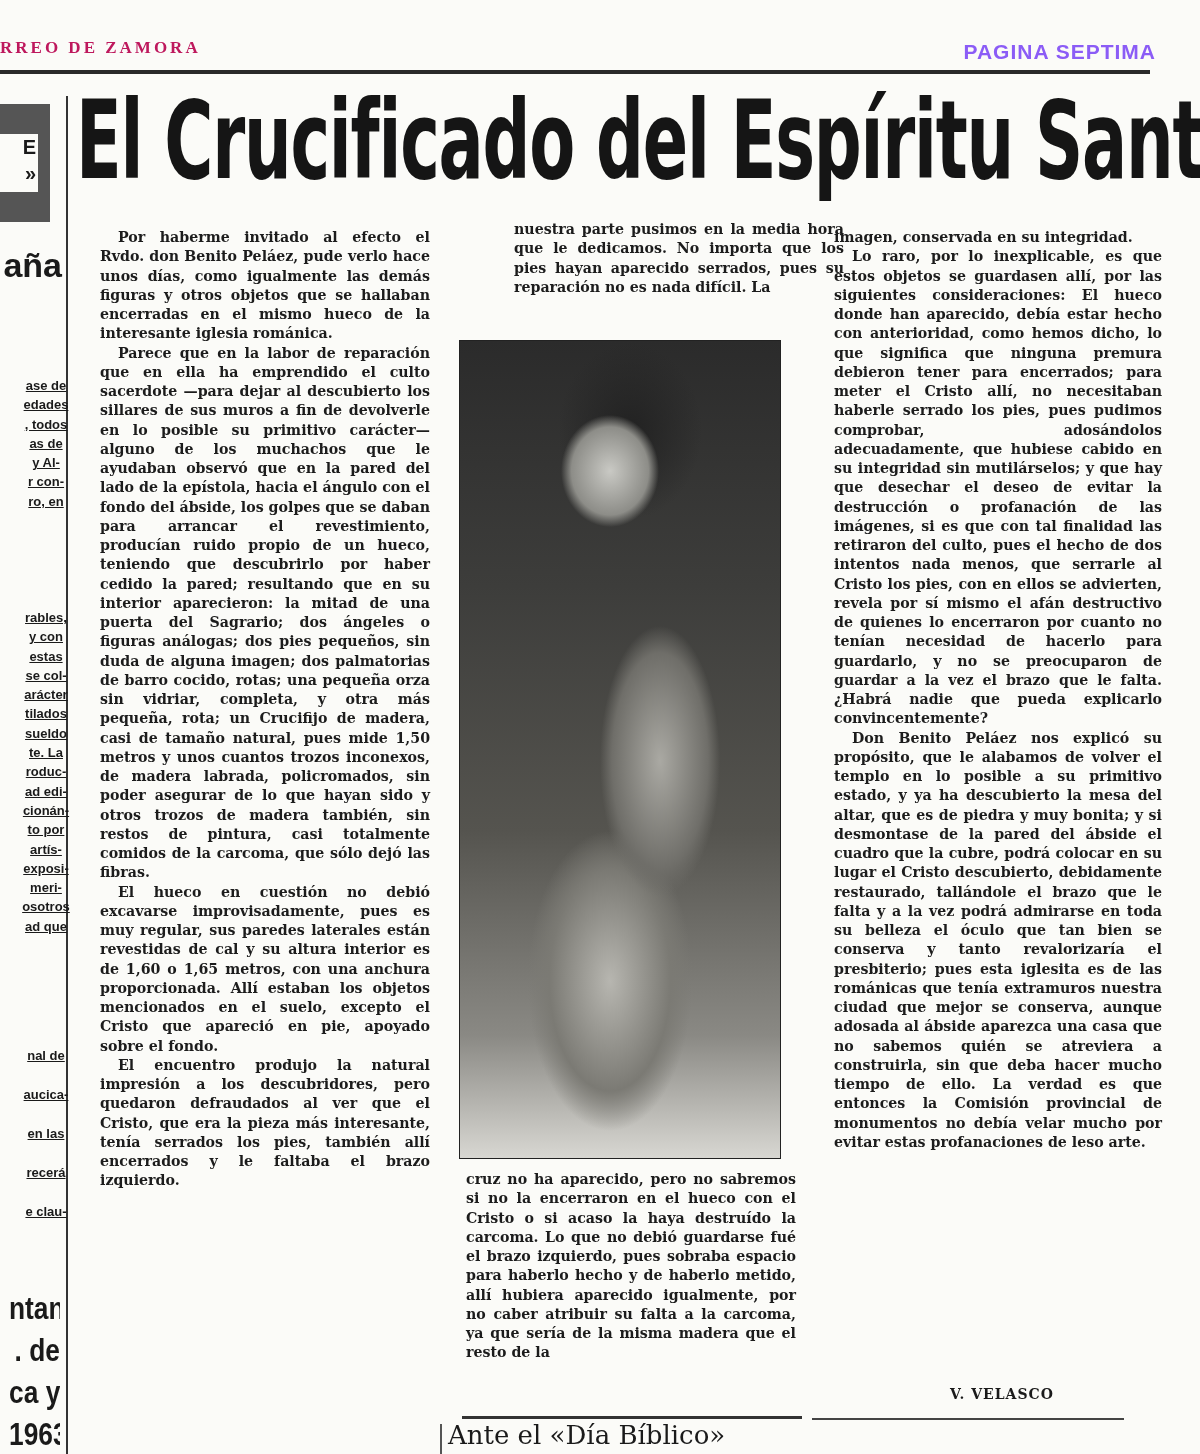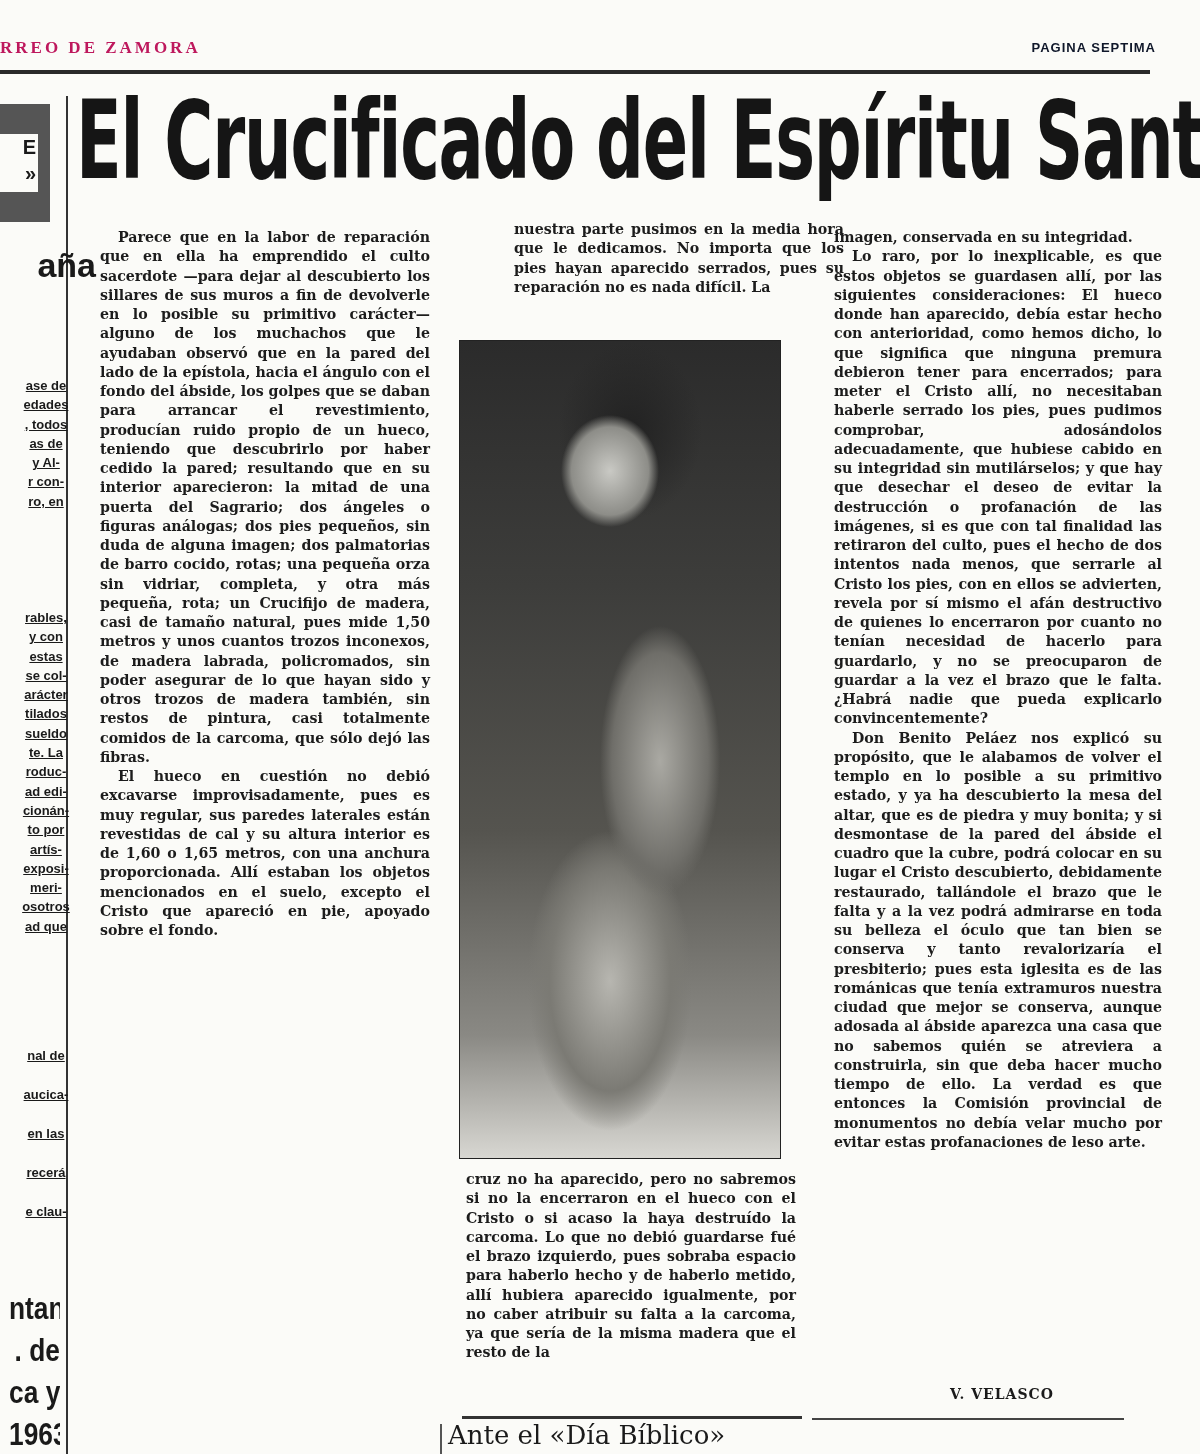--- a/index.html
+++ b/index.html
@@ -1,25 +1,25 @@
 <!DOCTYPE html>
 <html><head>
 <meta charset="utf-8">
 <style>
   html,body{margin:0;padding:0;}
   body{width:1200px;height:1454px;background:#fbfbf8;color:#1a1a1a;position:relative;overflow:hidden;font-family:"DejaVu Serif","Liberation Serif",serif;}
   .masthead{position:absolute;top:36px;left:0;width:1200px;height:30px;}
   .mh-left{position:absolute;left:0;top:2px;font-family:"Liberation Serif",serif;font-weight:bold;font-size:17px;letter-spacing:3px;color:#be185d;}
-  .mh-right{position:absolute;right:44px;top:4px;font-family:"Liberation Sans",sans-serif;font-weight:bold;font-size:13px;letter-spacing:1px;color:#0f172a;}
+  .mh-right{position:absolute;right:44px;top:4px;font-family:"Liberation Sans",sans-serif;font-weight:bold;font-size:21px;letter-spacing:1px;color:#8b5cf6;}
   .rule-top{position:absolute;top:70px;left:0;width:1150px;height:4px;background:#2a2a2a;}
   .vrule{position:absolute;left:66px;top:96px;width:2px;height:1358px;background:#333;}
   .left-frag{position:absolute;left:0;top:96px;width:64px;}
   .badge{position:absolute;left:0;top:8px;width:50px;height:118px;background:#555;}
   .badge-inner{position:absolute;left:0;top:30px;width:36px;height:58px;background:#fbfbf8;font-family:"Liberation Sans",sans-serif;font-weight:bold;font-size:20px;line-height:26px;text-align:right;padding-right:2px;}
-  .frag-title{position:absolute;left:0;width:62px;text-align:right;font-family:"Liberation Sans",sans-serif;font-weight:bold;font-size:34px;margin-left:34px;}
+  .frag-title{position:absolute;left:0;width:62px;text-align:right;font-family:"Liberation Sans",sans-serif;font-weight:bold;font-size:34px;}
   .frag-lines{position:absolute;left:16px;width:60px;text-align:center;font-family:"Liberation Sans",sans-serif;font-weight:bold;font-size:13px;line-height:19.3px;white-space:nowrap;overflow:hidden;direction:rtl;text-decoration:underline;}
   .frag-lines div{direction:ltr;unicode-bidi:bidi-override;}
   .frag-head{position:absolute;left:0;width:60px;text-align:right;font-family:"Liberation Sans",sans-serif;font-weight:bold;font-size:31px;line-height:42px;white-space:nowrap;overflow:hidden;direction:rtl;transform:scaleX(0.85);transform-origin:right;}
   .frag-head div{direction:ltr;unicode-bidi:bidi-override;}
   .headline{position:absolute;left:76px;top:86px;width:1090px;height:110px;font-family:"DejaVu Sans",sans-serif;font-weight:bold;font-size:108px;line-height:110px;letter-spacing:-2px;white-space:nowrap;transform:scaleX(0.62);transform-origin:left top;color:#151515;}
   .col{position:absolute;font-family:"DejaVu Serif",serif;font-weight:bold;font-size:14.2px;line-height:19.25px;text-align:justify;color:#1c1c1c;}
   .col p{margin:0;text-indent:18px;}
   .col p.cont{text-indent:0;}
   .col1{left:100px;top:228px;width:330px;}
   .col2{left:466px;top:220px;width:330px;margin-left:48px;}
@@ -94,22 +94,24 @@
     <div>ntan</div>
       <div>. de</div>
       <div>ca y</div>
       <div>1963</div>
   </div>
 </div>
 
 <h1 class="headline" style="margin:0">El Crucificado del Espíritu Santo</h1>
 
 <div class="col col1">
+  <p>Por haberme invitado al efecto el Rvdo. don Benito Peláez, pude verlo hace unos días, como igualmente las demás figuras y otros objetos que se hallaban encerradas en el mismo hueco de la interesante iglesia románica.</p>
   <p>Parece que en la labor de reparación que en ella ha emprendido el culto sacerdote —para dejar al descubierto los sillares de sus muros a fin de devolverle en lo posible su primitivo carácter— alguno de los muchachos que le ayudaban observó que en la pared del lado de la epístola, hacia el ángulo con el fondo del ábside, los golpes que se daban para arrancar el revestimiento, producían ruido propio de un hueco, teniendo que descubrirlo por haber cedido la pared; resultando que en su interior aparecieron: la mitad de una puerta del Sagrario; dos ángeles o figuras análogas; dos pies pequeños, sin duda de alguna imagen; dos palmatorias de barro cocido, rotas; una pequeña orza sin vidriar, completa, y otra más pequeña, rota; un Crucifijo de madera, casi de tamaño natural, pues mide 1,50 metros y unos cuantos trozos inconexos, de madera labrada, policromados, sin poder asegurar de lo que hayan sido y otros trozos de madera también, sin restos de pintura, casi totalmente comidos de la carcoma, que sólo dejó las fibras.</p>
   <p>El hueco en cuestión no debió excavarse improvisadamente, pues es muy regular, sus paredes laterales están revestidas de cal y su altura interior es de 1,60 o 1,65 metros, con una anchura proporcionada. Allí estaban los objetos mencionados en el suelo, excepto el Cristo que apareció en pie, apoyado sobre el fondo.</p>
+  <p>El encuentro produjo la natural impresión a los descubridores, pero quedaron defraudados al ver que el Cristo, que era la pieza más interesante, tenía serrados los pies, también allí encerrados y le faltaba el brazo izquierdo.</p>
 </div>
 
 <div class="col col2">
   <p class="cont">nuestra parte pusimos en la media hora que le dedicamos. No importa que los pies hayan aparecido serrados, pues su reparación no es nada difícil. La</p>
 </div>
 
 <div class="photo"></div>
 
 <div class="col col2b">
   <p class="cont">cruz no ha aparecido, pero no sabremos si no la encerraron en el hueco con el Cristo o si acaso la haya destruído la carcoma. Lo que no debió guardarse fué el brazo izquierdo, pues sobraba espacio para haberlo hecho y de haberlo metido, allí hubiera aparecido igualmente, por no caber atribuir su falta a la carcoma, ya que sería de la misma madera que el resto de la</p>

